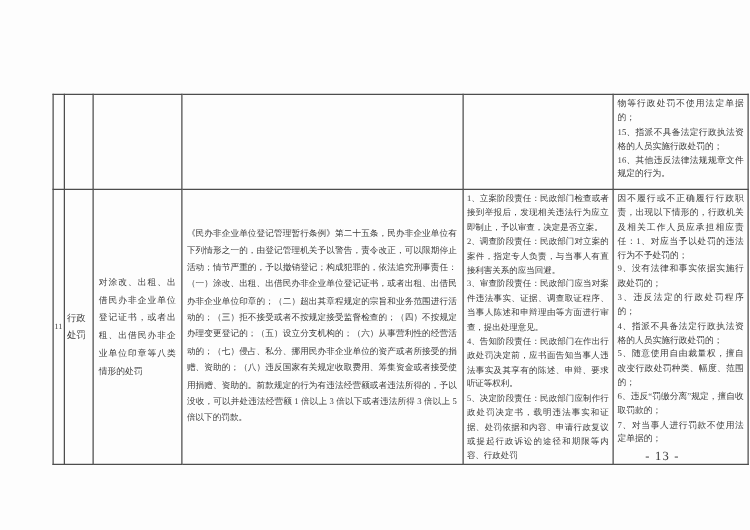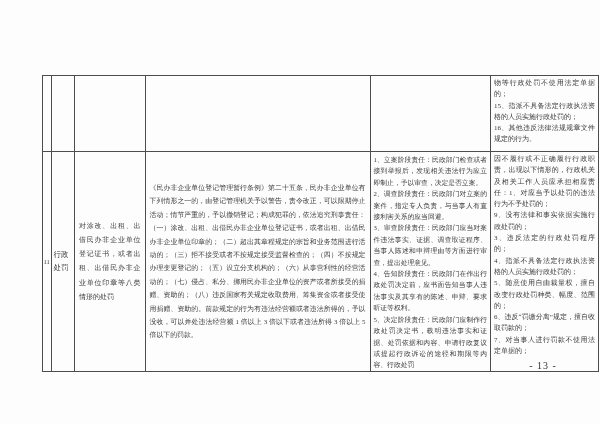--- a/index.html
+++ b/index.html
@@ -66,21 +66,21 @@
     font-size:7px;
     line-height:11.3px;
     vertical-align:top;
     text-align:justify;
     padding:2px 3px 0 3px;
   }
   tr.row-carryover{height:76px;}
   tr.row-main{height:196px;}
   .page-number{
     position:absolute;
-    left:518px;top:360px;
+    left:505px;top:360px;
     width:50px;
     font-size:10px;
     letter-spacing:1px;
     color:#333;
     text-align:center;
   }
 </style>
 </head>
 <body>
 

